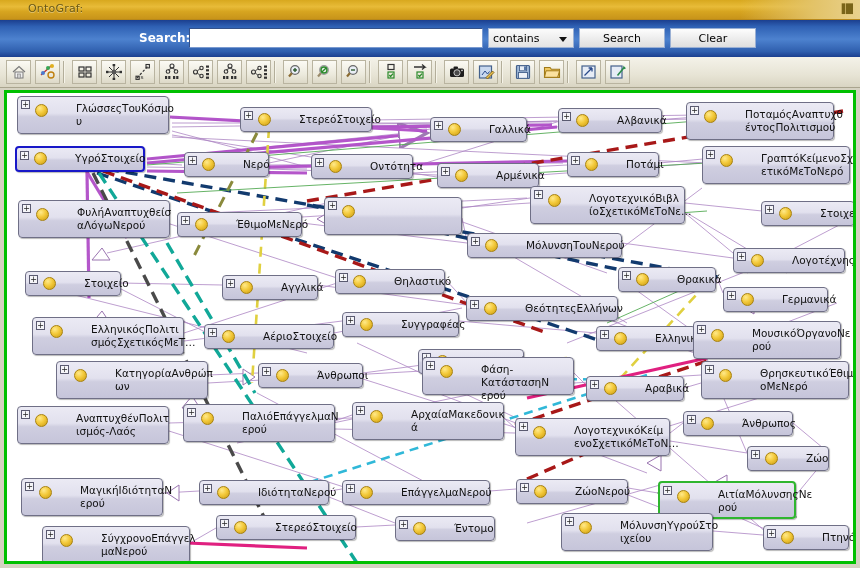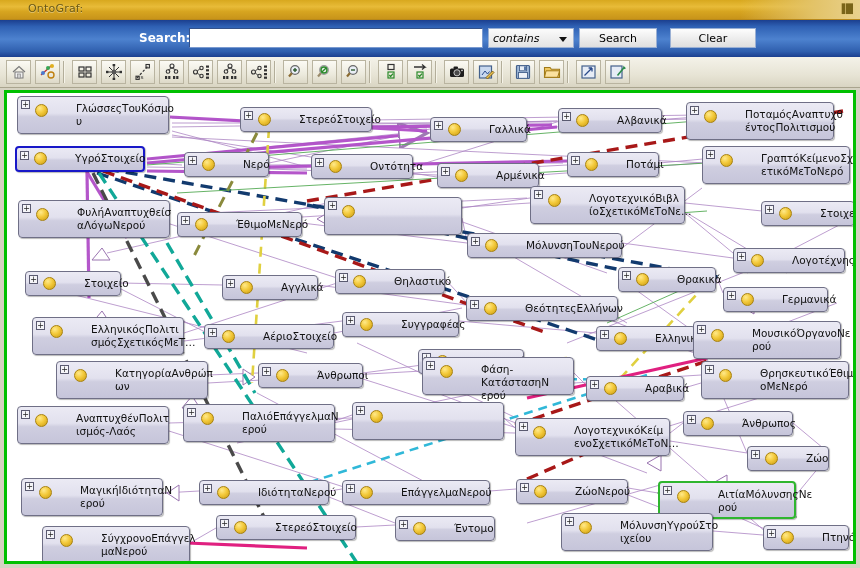--- a/index.html
+++ b/index.html
@@ -43,33 +43,33 @@
     position:absolute;left:189px;top:8px;width:294px;height:20px;
     border:1px solid #7a9ad0;border-top-color:#33518a;border-left-color:#33518a;
     background:#ffffff;font-size:11px;padding:0 3px;box-sizing:border-box;outline:none;
     font-family:"DejaVu Sans","Liberation Sans",sans-serif;
   }
   #match-select{
     position:absolute;left:488px;top:8px;width:86px;height:20px;
     border:1px solid #9ab0d4;background:linear-gradient(to bottom,#fbfbfb,#e3e3e3);
     font-size:11px;box-sizing:border-box;cursor:default;
   }
-  #match-select .mtxt{position:absolute;left:4px;top:3px;color:#000;font-style:italic;}
+  #match-select .mtxt{position:absolute;left:4px;top:3px;color:#000;}
   #match-select .arrow{
     position:absolute;right:6px;top:8px;width:0;height:0;
     border-left:4px solid transparent;border-right:4px solid transparent;border-top:5px solid #111;
   }
   .sbtn{
     position:absolute;top:8px;height:20px;
     border:1px solid #9ab0d4;
     background:linear-gradient(to bottom,#fdfdfd,#ececec 55%,#dedede);
     font-size:11px;color:#000;text-align:center;line-height:19px;
     box-sizing:border-box;cursor:default;
   }
-  #btn-search{left:579px;width:78px;}
+  #btn-search{left:579px;width:86px;}
   #btn-clear{left:670px;width:86px;}
 
   
   #toolbar{
     position:absolute;left:0;top:57px;width:860px;height:31px;
     background:linear-gradient(to bottom,#f4f2e9,#e7e4d5 60%,#d9d5c3);
     border-bottom:1px solid #a9a48e;box-sizing:border-box;
   }
   .tb-btn{
     position:absolute;top:3px;width:25px;height:24px;
@@ -725,20 +725,22 @@
         </div>
         <div class="node two" style="left: 176px; top: 311px; width: 152px; height: 38px; z-index: 46;">
           <span class="plus">+</span>
           <span class="orb"></span>
           <span class="lbl">ΠαλιόΕπάγγελμαΝ
 ερού</span>
         </div>
         <div class="node two" style="left: 345px; top: 309px; width: 152px; height: 38px; z-index: 47;">
           <span class="plus">+</span>
           <span class="orb"></span>
+          <span class="lbl">ΑρχαίαΜακεδονικ
+ά</span>
         </div>
         <div class="node two" style="left: 508px; top: 325px; width: 155px; height: 38px; z-index: 48;">
           <span class="plus">+</span>
           <span class="orb"></span>
           <span class="lbl">ΛογοτεχνικόΚείμ
 ενοΣχετικόΜεΤοΝ…</span>
         </div>
         <div class="node one" style="left: 676px; top: 318px; width: 110px; height: 25px; z-index: 49;">
           <span class="plus">+</span>
           <span class="orb"></span>

